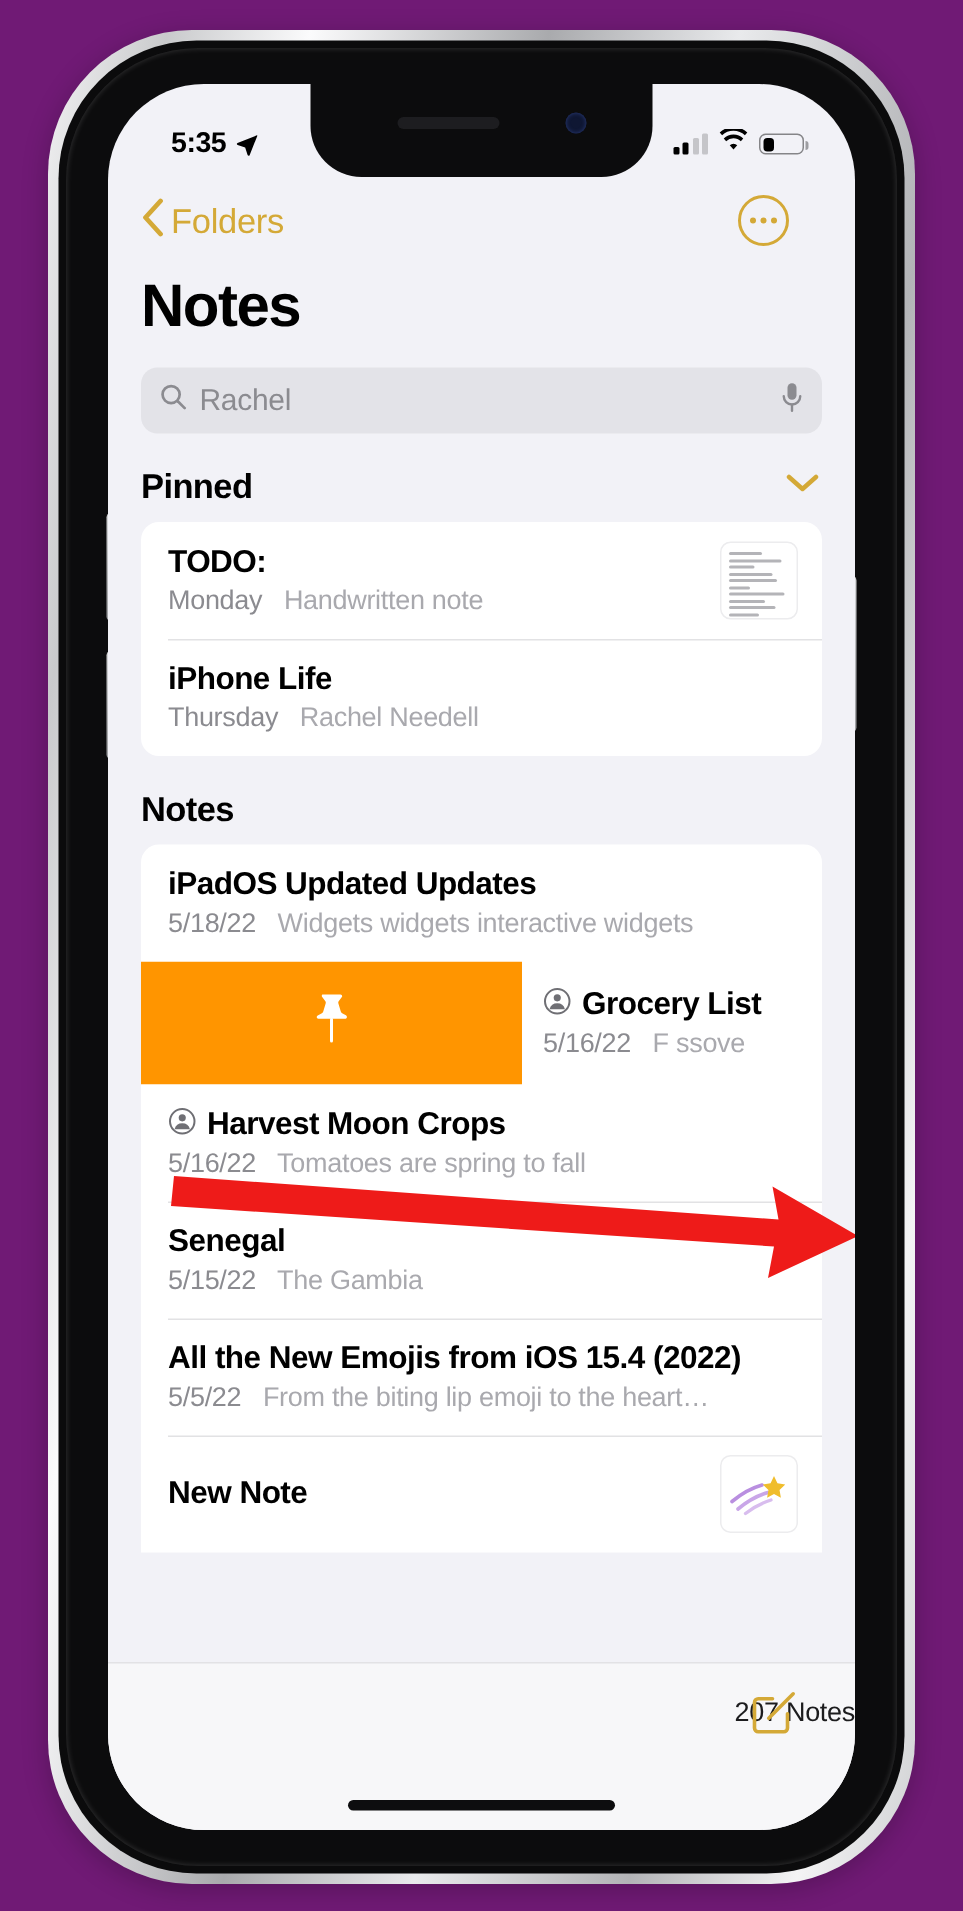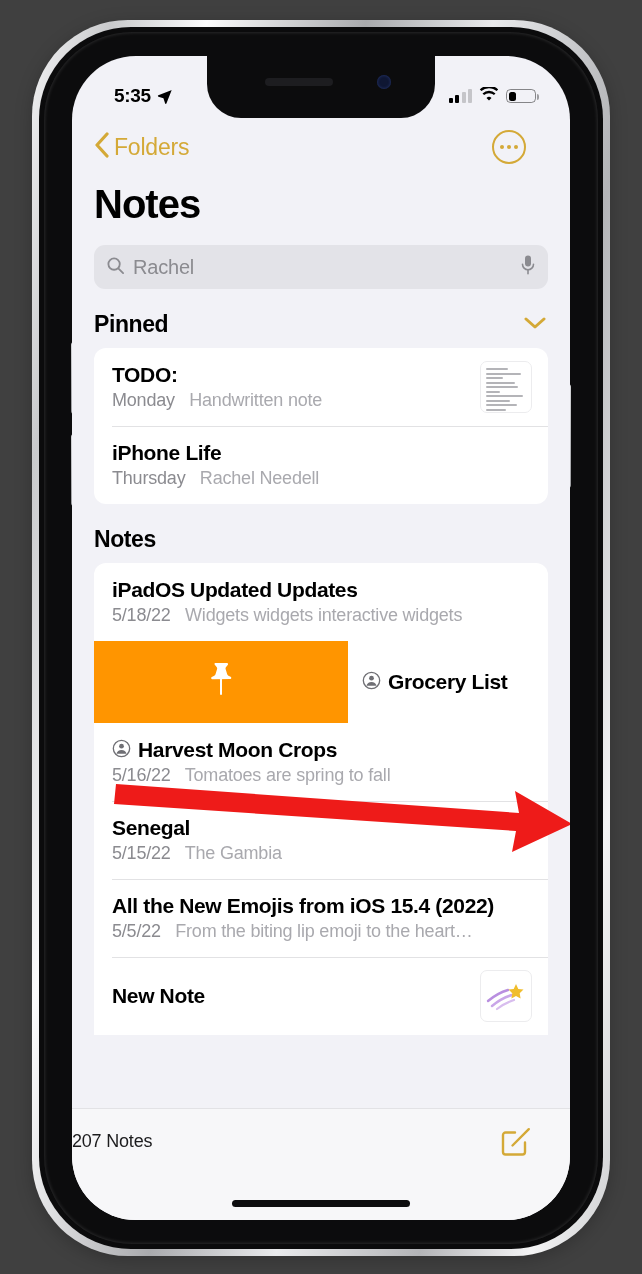--- a/index.html
+++ b/index.html
@@ -4,21 +4,21 @@
 <style>
   * { box-sizing: border-box; margin: 0; padding: 0; }
   html, body {
     width: 642px; height: 1274px;
     background: #ffffff;
     font-family: "Liberation Sans", "DejaVu Sans", sans-serif;
     overflow: hidden;
   }
 
   
-  .stage { position: relative; width: 642px; height: 1274px; background:#404040; }
+  .stage { position: relative; width: 642px; height: 1274px; background:#701a75; }
 
   .phone-outer {
     position: absolute; left: 32px; top: 20px;
     width: 578px; height: 1236px;
     border-radius: 96px;
     background: linear-gradient(100deg,#f2f2f3 0%,#c9cacc 10%,#fbfbfc 22%,#a9aaad 42%,#e9eaec 58%,#b3b4b7 76%,#f4f4f5 90%,#cfd0d2 100%);
     box-shadow: 0 4px 18px rgba(0,0,0,.22);
   }
   .phone-band {
     position: absolute; left: 39px; top: 27px;
@@ -201,21 +201,21 @@
     padding: 12px 10px 12px 14px;
     display: flex; flex-direction: column; justify-content: center;
     background: #fff;
   }
 
   
   .toolbar {
     position: absolute; left: 0; bottom: 0; width: 100%; height: 112px;
     background: #f7f7f9;
     border-top: 1px solid #e2e2e5;
-    display: flex; align-items: flex-start; justify-content: flex-start;
+    display: flex; align-items: flex-start; justify-content: flex-end;
     padding-top: 22px;
   }
   .toolbar .count { font-size: 18px; color: #1c1c1e; letter-spacing: -.2px; }
   .compose-btn {
     position: absolute; right: 36px; top: 14px;
     width: 36px; height: 36px; cursor: pointer;
   }
   .home-indicator {
     position: absolute; bottom: 13px; left: 50%; transform: translateX(-50%);
     width: 178px; height: 7px; border-radius: 4px; background: #0d0d0f;
@@ -405,20 +405,25 @@
             <div class="note-title-line">
               <span class="shared-icon">
                 <svg width="19" height="19" viewBox="0 0 20 20">
                   <circle cx="10" cy="10" r="8.6" stroke="#6f6f74" stroke-width="1.4" fill="none"></circle>
                   <circle cx="10" cy="7.6" r="2.5" fill="#6f6f74"></circle>
                   <path d="M4.6 15.6a5.6 5.6 0 0 1 10.8 0z" fill="#6f6f74"></path>
                 </svg>
               </span>
               <span class="note-title">Grocery List</span>
             </div>
+            <div class="note-sub">
+              <span class="date">5/16/22</span>
+              &nbsp;
+              <span class="snippet">F           ssove</span>
+            </div>
           </div>
         </div>
 
         <div class="note-row">
           <div class="note-main">
             <div class="note-title-line">
               <span class="shared-icon">
                 <svg width="19" height="19" viewBox="0 0 20 20">
                   <circle cx="10" cy="10" r="8.6" stroke="#6f6f74" stroke-width="1.4" fill="none"></circle>
                   <circle cx="10" cy="7.6" r="2.5" fill="#6f6f74"></circle>

